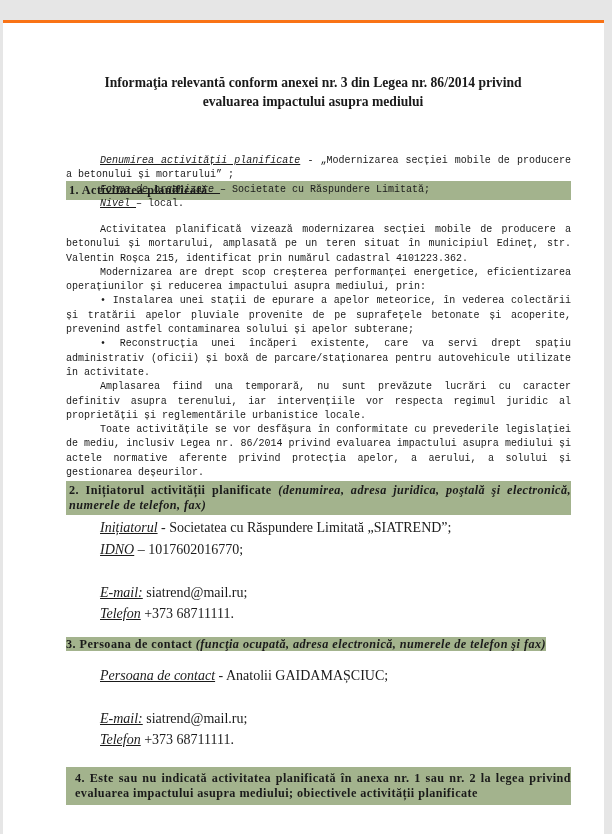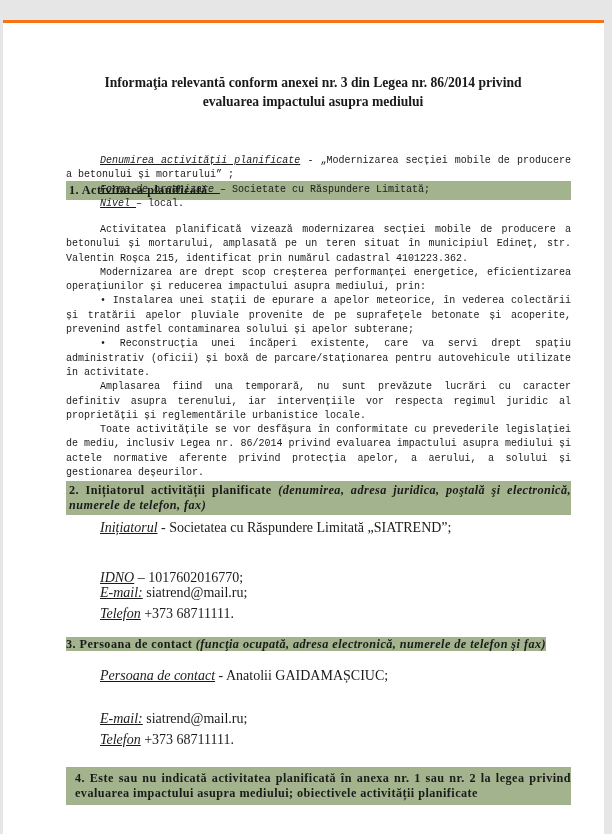--- a/index.html
+++ b/index.html
@@ -72,21 +72,21 @@
     <p class="ind">• Reconstrucția unei încăperi existente, care va servi drept spațiu administrativ (oficii) și boxă de parcare/staționarea pentru autovehicule utilizate în activitate.</p>
     <p class="ind">Amplasarea fiind una temporară, nu sunt prevăzute lucrări cu caracter definitiv asupra terenului, iar intervențiile vor respecta regimul juridic al proprietății și reglementările urbanistice locale.</p>
     <p class="ind">Toate activitățile se vor desfășura în conformitate cu prevederile legislației de mediu, inclusiv Legea nr. 86/2014 privind evaluarea impactului asupra mediului și actele normative aferente privind protecția apelor, a aerului, a solului și gestionarea deșeurilor.</p>
   </div>
 
   <div class="sec-head" style="top:458px;">
     <span>2. Inițiatorul activității planificate </span><span class="it">(denumirea, adresa juridica, poştală şi electronică, numerele de telefon, fax)</span>
   </div>
 
   <div class="kv" style="top:498px;"><span class="lbl">Inițiatorul</span><span> - Societatea cu Răspundere Limitată  „SIATREND”;</span></div>
-  <div class="kv" style="top:520px;margin-top:28px;"><span class="lbl">IDNO</span><span> – 1017602016770;</span></div>
+  <div class="kv" style="top:520px;"><span class="lbl">IDNO</span><span> – 1017602016770;</span></div>
   <div class="kv" style="top:563px;"><span class="lbl">E-mail:</span><span> siatrend@mail.ru;</span></div>
   <div class="kv" style="top:584px;"><span class="lbl">Telefon</span><span> +373 68711111.</span></div>
 
   <div class="sec-head hl" style="top:614px;">
     <span class="hlt"><span>3. Persoana de contact </span><span class="it">(funcţia ocupată, adresa electronică, numerele de telefon şi fax)</span></span>
   </div>
 
   <div class="kv" style="top:646px;"><span class="lbl">Persoana de contact</span><span> - Anatolii GAIDAMAȘCIUC;</span></div>
   <div class="kv" style="top:689px;"><span class="lbl">E-mail:</span><span> siatrend@mail.ru;</span></div>
   <div class="kv" style="top:710px;"><span class="lbl">Telefon</span><span> +373 68711111.</span></div>

